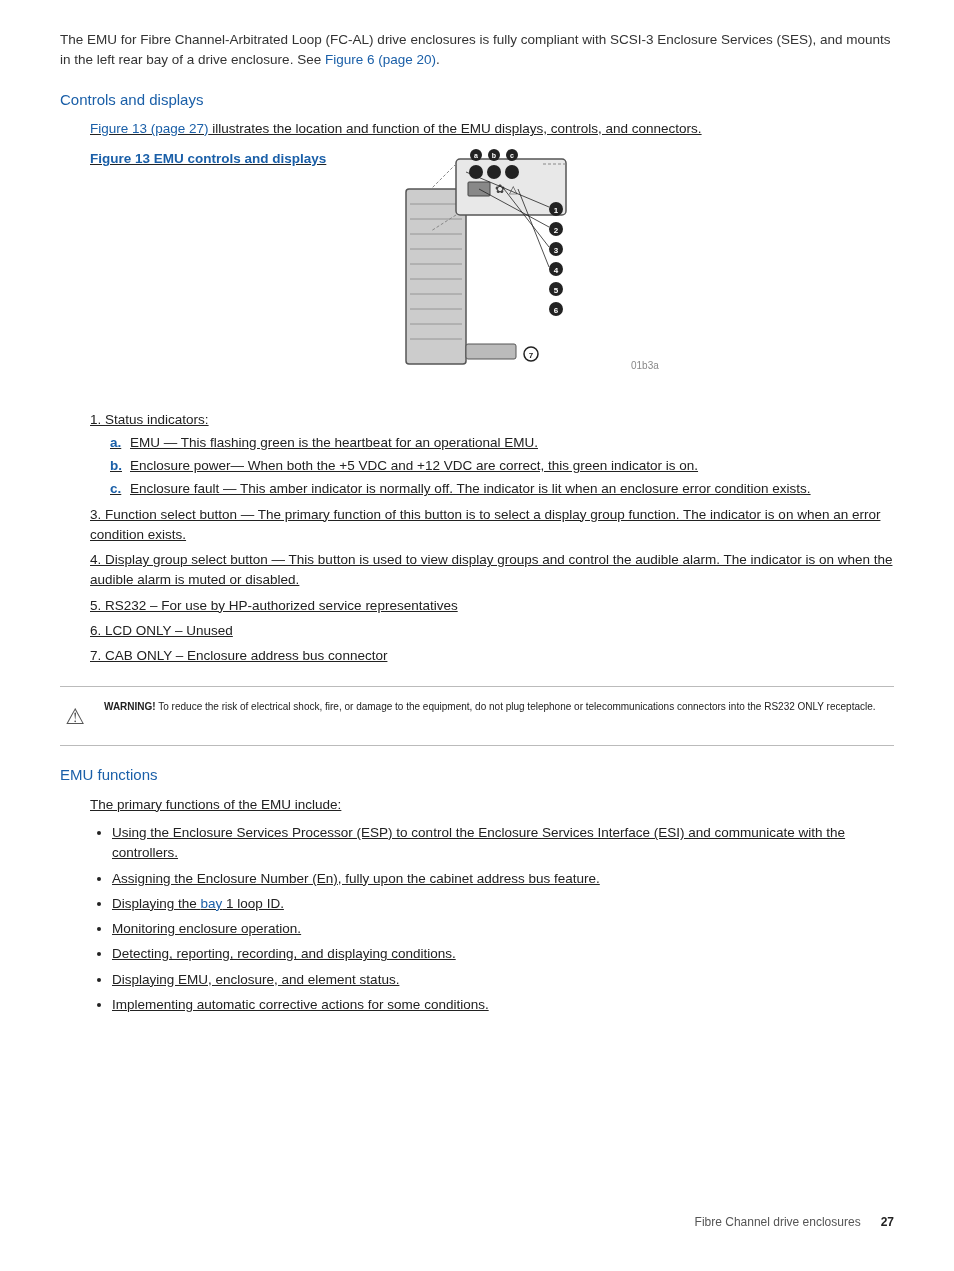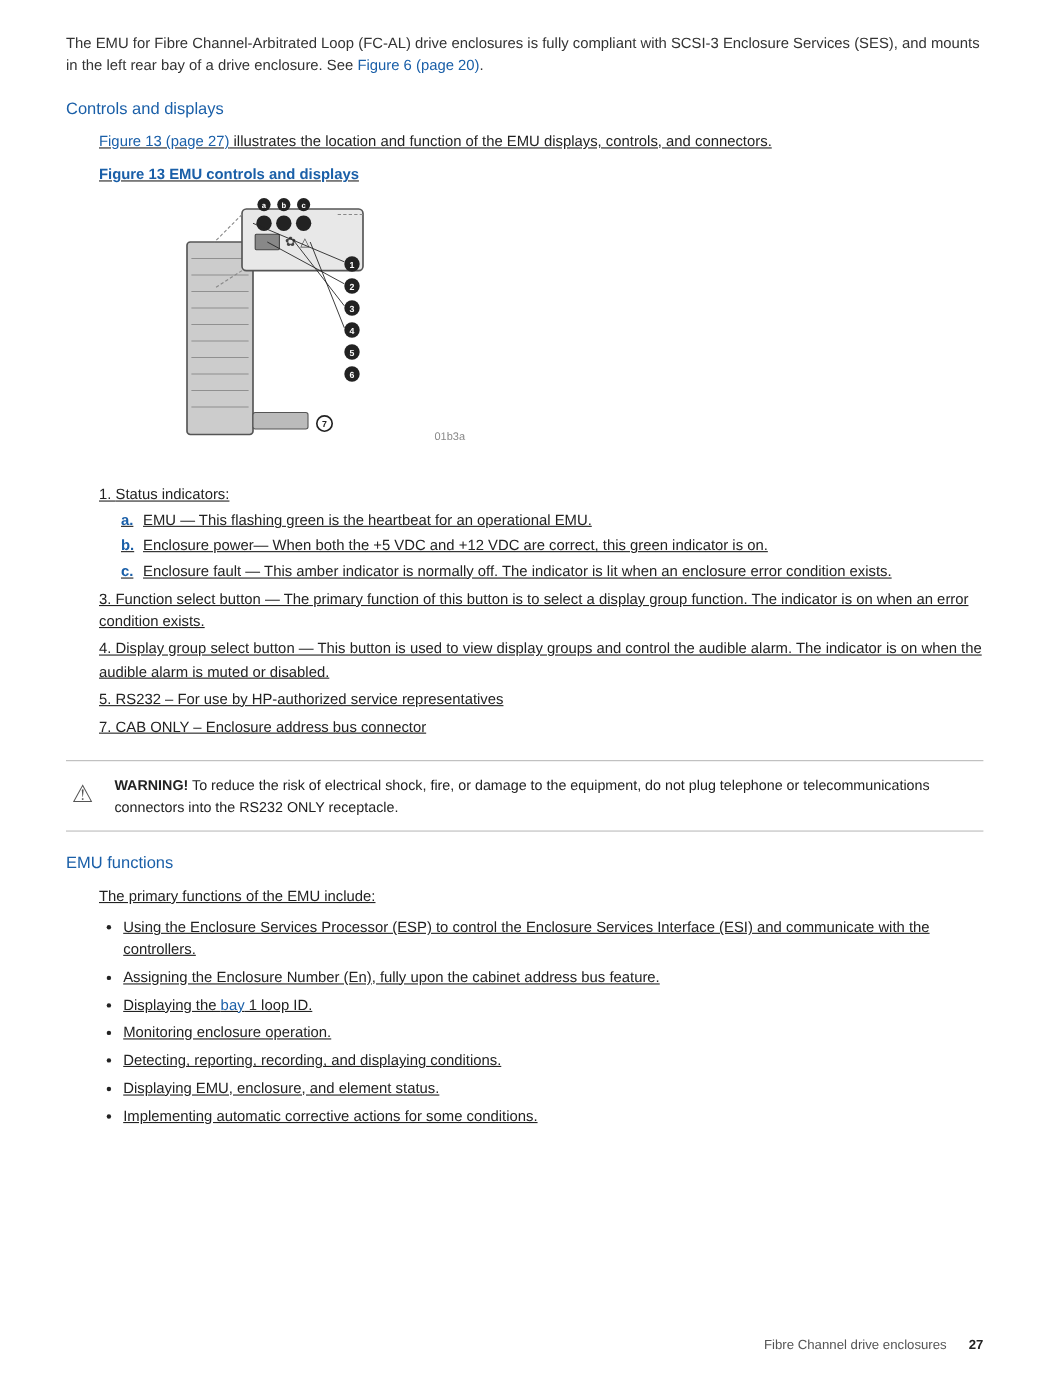--- a/index.html
+++ b/index.html
@@ -33,21 +33,21 @@
     }
     .figure-title {
       color: #1a5fa8;
       font-size: 13.5px;
       font-weight: bold;
       margin-bottom: 10px;
     }
     .figure-container {
       margin: 10px 0 16px 0;
       display: flex;
-      flex-direction: column;
+      flex-direction: row;
       align-items: flex-start;
     }
     
     .desc-list {
       margin: 8px 0 8px 0;
     }
     .desc-item {
       margin-bottom: 5px;
       padding-left: 0;
     }
@@ -78,21 +78,21 @@
       align-items: flex-start;
     }
     .warning-icon {
       font-size: 22px;
       color: #555;
       min-width: 30px;
       text-align: center;
       margin-top: 1px;
     }
     .warning-text {
-      font-size: 13px;
+      font-size: 10px;
       color: #222;
     }
     .warning-label {
       font-weight: bold;
     }
     
     .bullet-list {
       margin: 8px 0 8px 22px;
     }
     .bullet-list li {
@@ -232,20 +232,23 @@
     </div>
 
     <div class="desc-item">
       <span>4. Display group select button — This button is used to view display groups and control the audible alarm. The indicator is on when the audible alarm is muted or disabled.</span>
     </div>
 
     <div class="desc-item">
       <span>5. RS232 – For use by HP-authorized service representatives</span>
     </div>
 
+    <div class="desc-item">
+      <span>6. LCD ONLY – Unused</span>
+    </div>
 
     <div class="desc-item">
       <span>7. CAB ONLY – Enclosure address bus connector</span>
     </div>
 
   </div>
 </div>
 
 <div class="warning-box">
   <div class="warning-icon">⚠</div>

